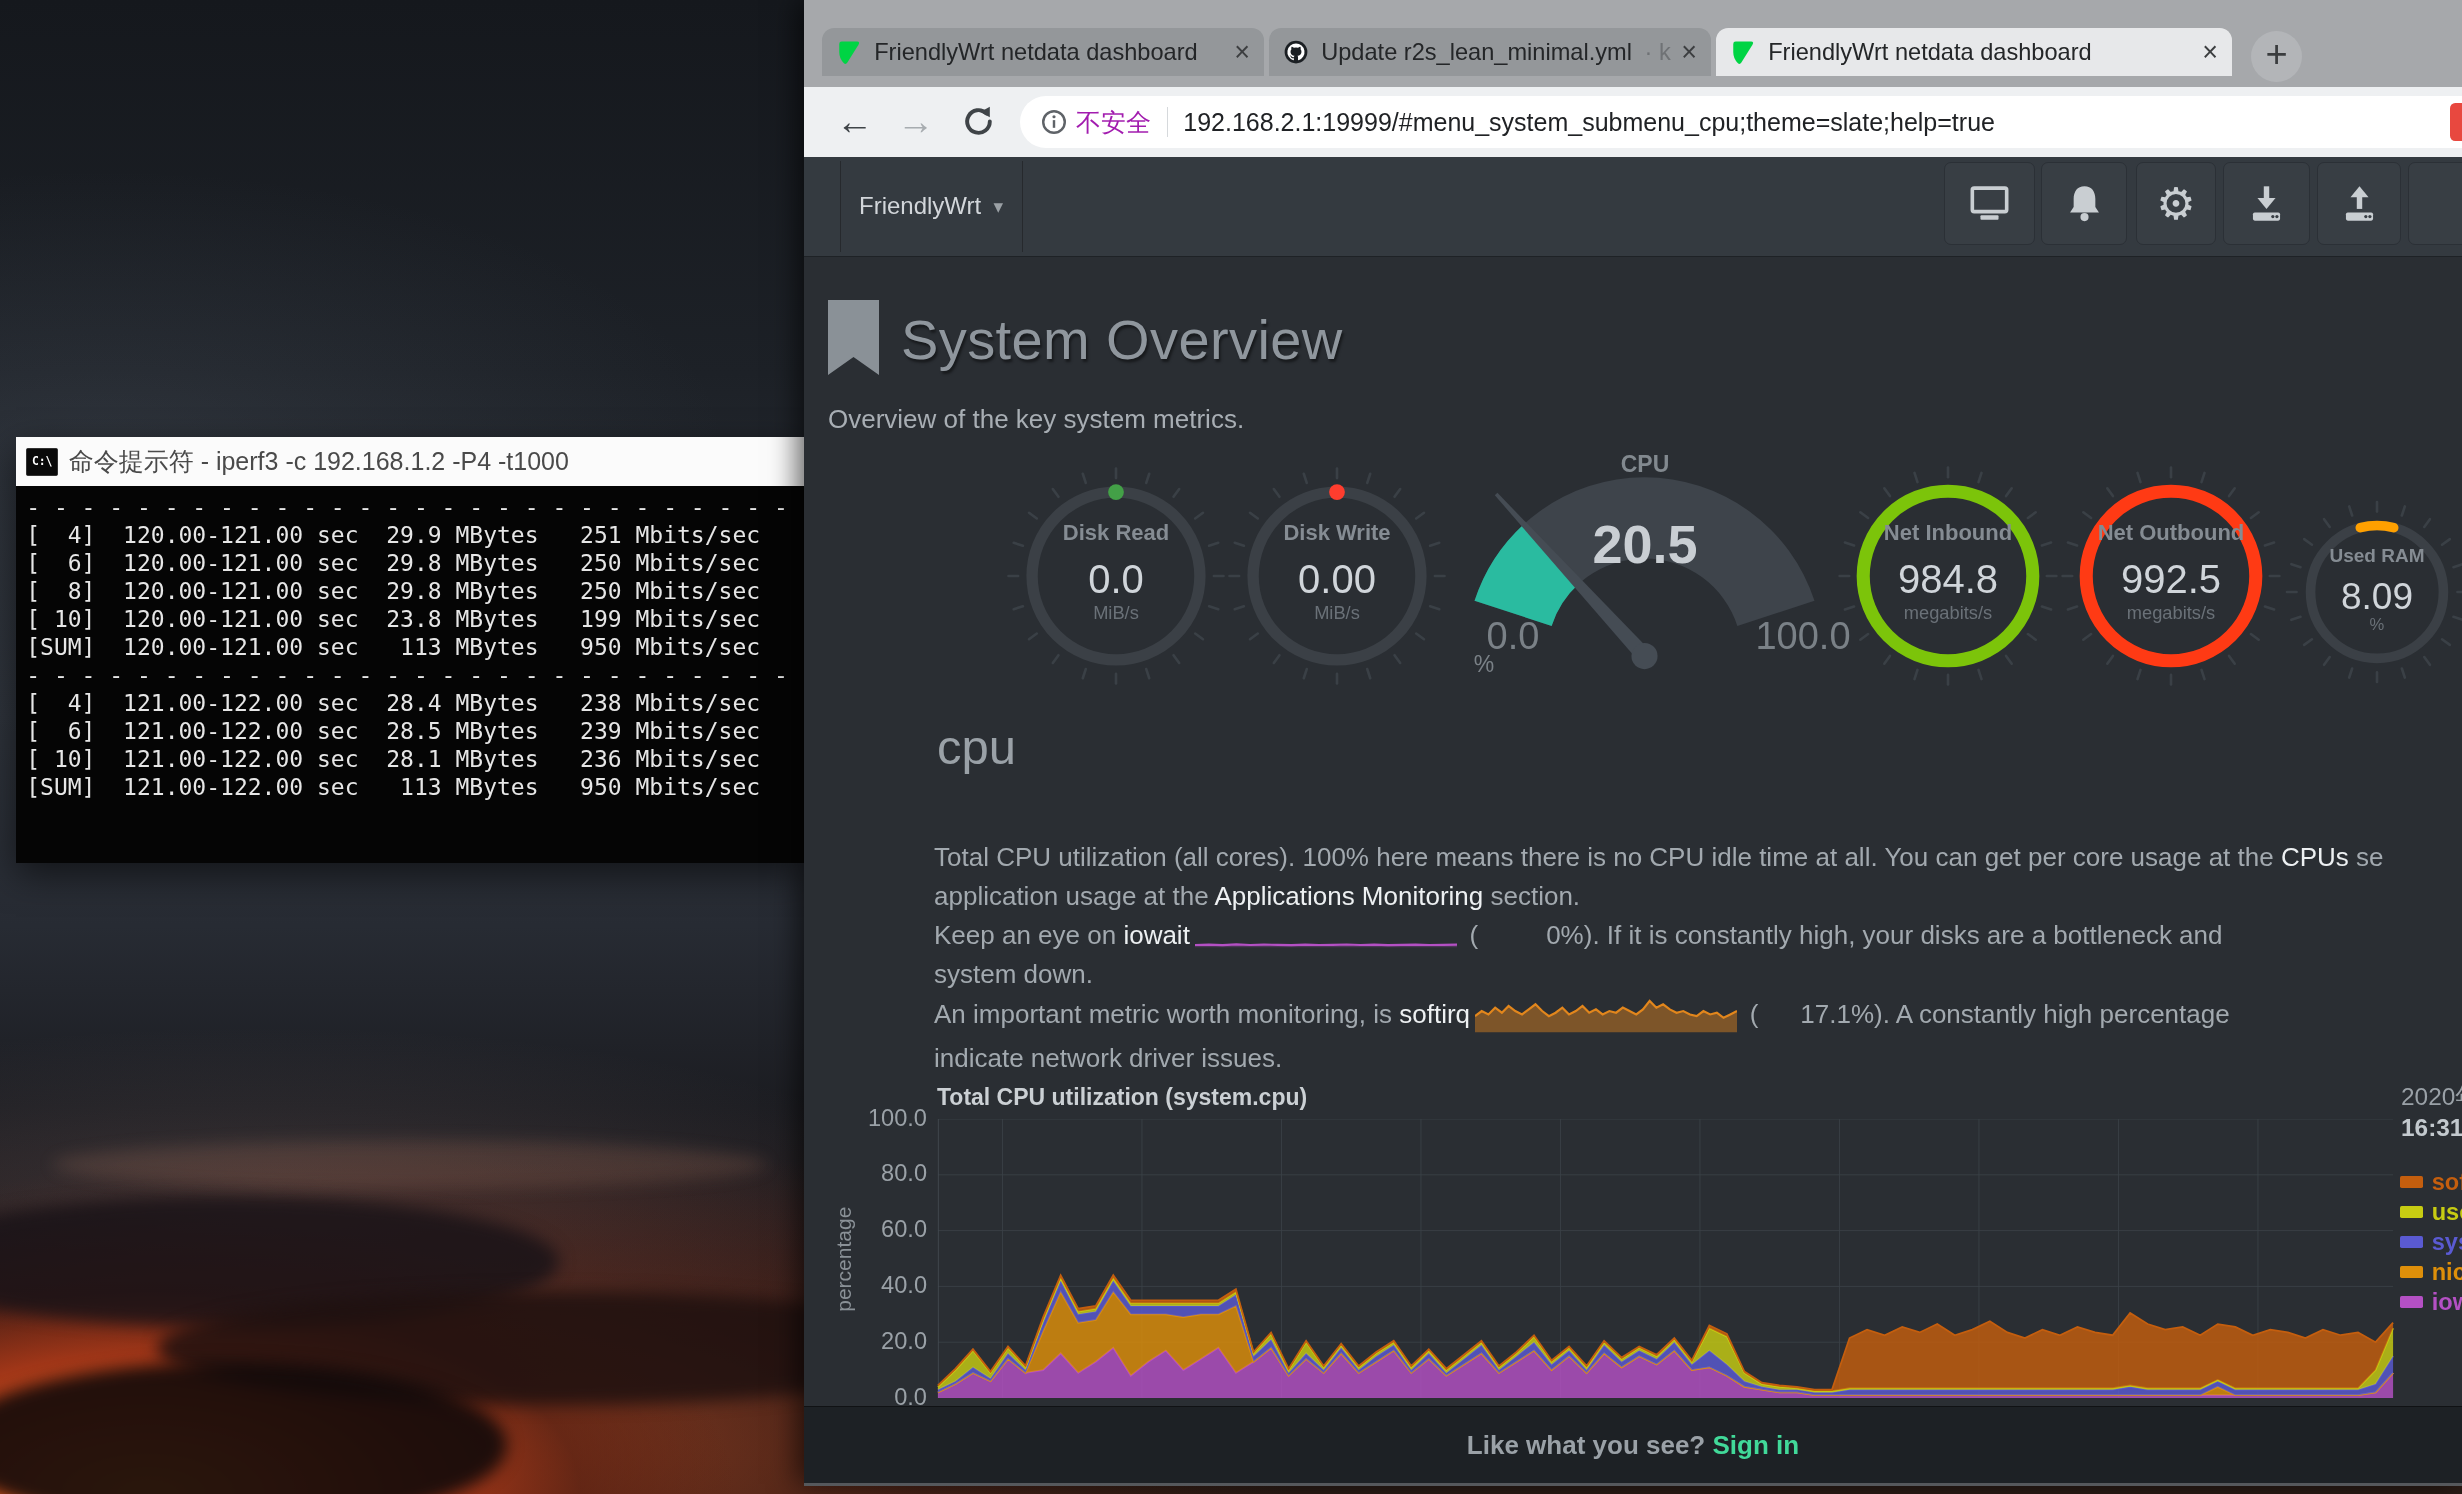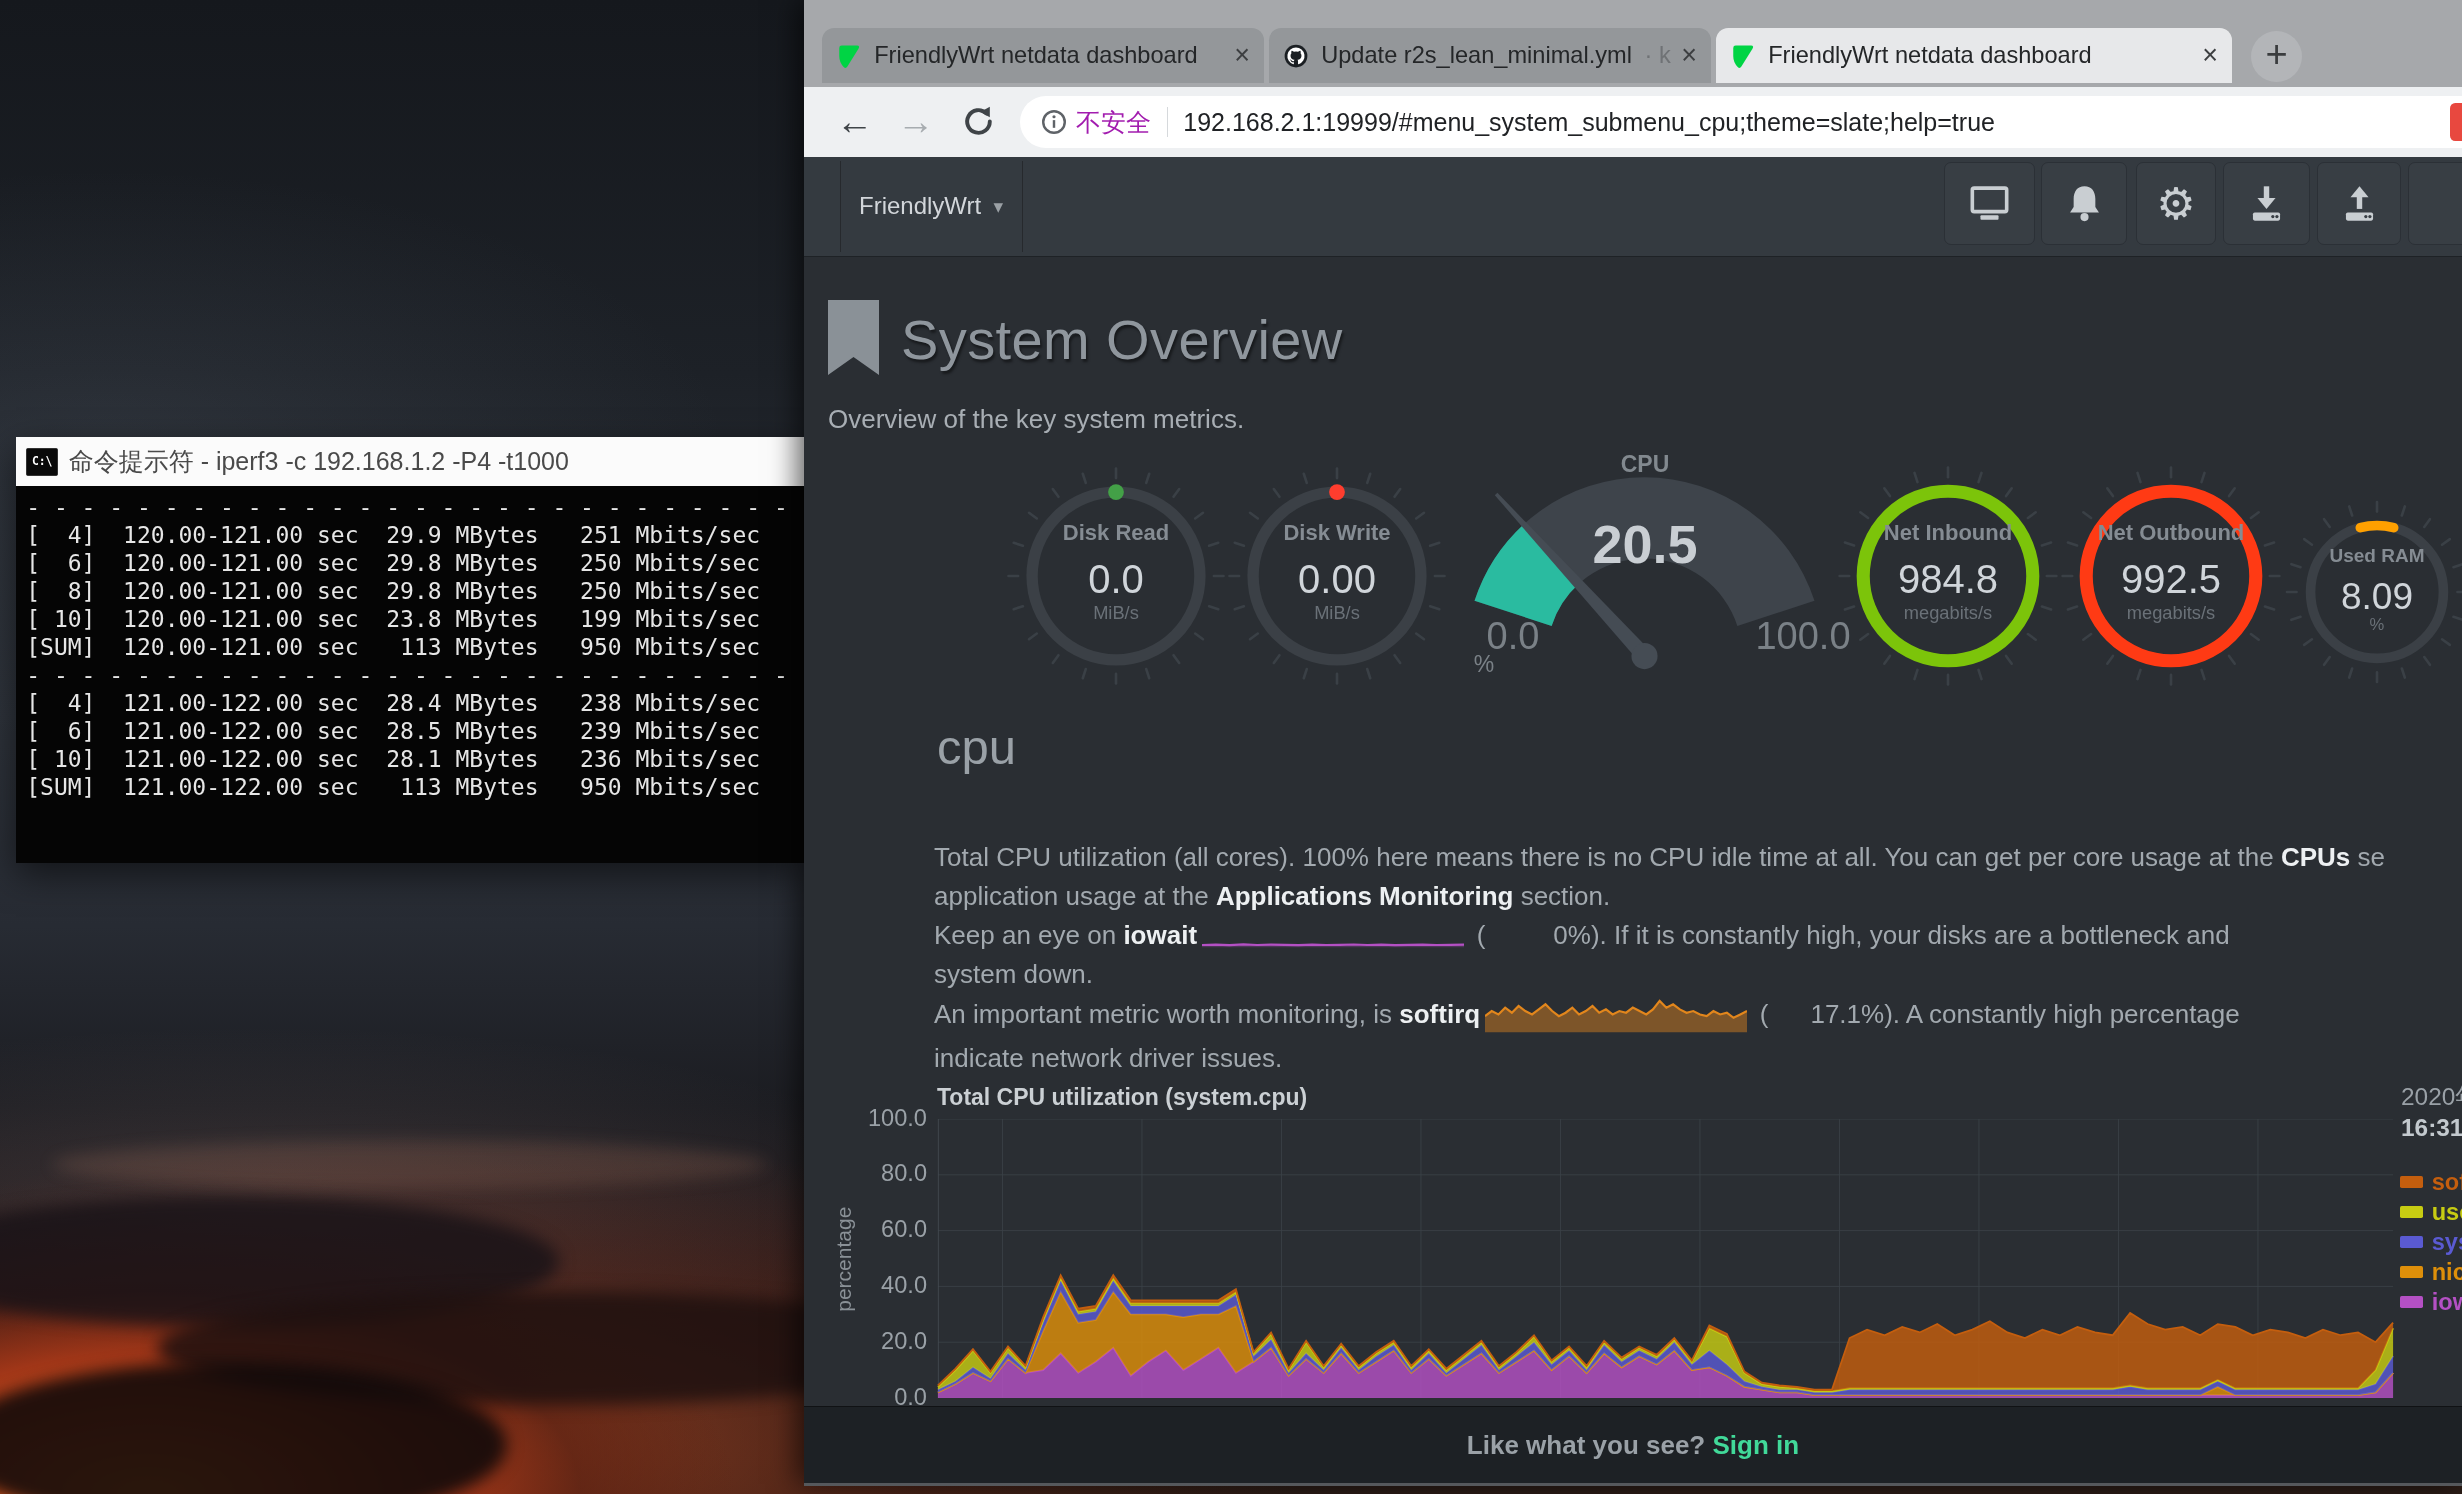--- a/index.html
+++ b/index.html
@@ -18,21 +18,21 @@
   #term-titlebar{left:0;top:0;width:100%;height:49px;background:#fbfbfb;display:flex;align-items:center}
   #term-icon{width:30px;height:26px;margin:0 10.5px 0 10.5px;background:#0a0a0a;border:0.9px solid #333;border-radius:1.7px;
     color:#fff;font:bold 11.4px/24.4px "DejaVu Sans Mono",monospace;text-align:center}
   #term-title{font-size:25px;color:#4a4a4a;white-space:nowrap;overflow:hidden}
   #term-body{left:0;top:49px;width:100%;height:377px;background:#050505;padding:7px 0 0 10.5px;box-sizing:border-box;overflow:hidden}
   .term-line{white-space:pre;font:23px/28px "DejaVu Sans Mono",monospace;color:#e6e6e6}
   
   #browser-bg{left:804px;top:0;width:1658px;height:1484px;background:#2a2e33;box-shadow:-7px 0 26px rgba(0,0,0,.6)}
   #browser-bottom-line{left:804px;top:1483px;width:1658px;height:2.6px;background:#55585c}
   #tabstrip{left:804px;top:0;width:1658px;height:87px;background:#a6a8ab}
-  .tab{position:absolute;top:28px;height:55px;border-radius:12.2px 12.2px 0 0;display:flex;align-items:center;padding:0 14px;box-sizing:border-box}
+  .tab{position:absolute;top:28px;height:48px;border-radius:12.2px 12.2px 0 0;display:flex;align-items:center;padding:0 14px;box-sizing:border-box}
   .tab.inactive{background:#94979a}
   .tab.active{background:#e7e8ea}
   .tab .favicon{width:26px;height:26px;margin-right:12.2px;flex:0 0 auto}
   .tab .tab-label{font-size:23.6px;color:#242628;white-space:nowrap;overflow:hidden;flex:1 1 auto}
   .tab .tab-suffix{font-size:23.6px;color:#6f7275;white-space:nowrap}
   .tab .tab-close{font-size:27px;color:#3c3e40;margin-left:10.5px;flex:0 0 auto}
   #newtab-btn{left:2251px;top:31px;width:51px;height:51px;border-radius:50%;background:#b3b5b8;
     color:#3a3c3e;font-size:38px;line-height:47px;text-align:center}
   #toolbar{left:804px;top:87px;width:1658px;height:70px;background:#eef0f2}
   .navbtn{position:absolute;top:98px;width:47px;height:47px;text-align:center;font-size:37px;line-height:47px;color:#3f4448}
@@ -61,21 +61,21 @@
   .glabel{font-size:22px;font-weight:bold;color:#858c93}
   .gvalue{font-size:40px;color:#d0d5da}
   .gunit{font-size:18.3px;color:#6a7178}
   #cpu-label{left:1540px;top:451px;width:210px;font-size:23px;font-weight:bold;color:#82898f}
   #cpu-value{left:1540px;top:513px;width:210px;font-size:54px;font-weight:bold;color:#c9ced3}
   #cpu-min{left:1456px;top:615px;width:114px;font-size:38px;color:#7a8187}
   #cpu-max{left:1733px;top:615px;width:140px;font-size:38px;color:#7a8187}
   #cpu-unit{left:1458px;top:651px;width:52px;font-size:23px;color:#7a8187}
   #section-heading{left:937px;top:719px;font-size:49px;color:#9aa1a7}
   #cpu-paragraphs{left:934px;top:838px;width:1528px;font-size:26px;line-height:39px;color:#a2a9af;white-space:nowrap;overflow:hidden}
-  .pl{color:#edf0f2;font-weight:bold}
+  .pl{color:#edf0f2;font-weight:normal}
   .gap-sm{display:inline-block;width:68px}
   .gap-xs{display:inline-block;width:42px}
   .spark{display:inline-block;vertical-align:middle;margin:0 5.2px}
   #spark-iowait{width:262px;height:23px}
   #spark-softirq{width:262px;height:40px;margin-bottom:5.2px}
   #chart-title{left:937px;top:1084px;font-size:23px;font-weight:bold;color:#cbd0d4;white-space:nowrap}
   #chart-date1{left:2401px;top:1081px;font-size:24.4px;color:#9aa1a7;white-space:nowrap}
   #chart-date2{left:2401px;top:1114px;font-size:24.4px;font-weight:bold;color:#c3c9ce;white-space:nowrap}
   #chart-ylabel{left:757px;top:1247px;width:175px;height:24.4px;text-align:center;font-size:21px;color:#8a9197;transform:rotate(-90deg)}
   .ytick{position:absolute;left:831px;width:96px;text-align:right;font-size:23.6px;color:#9aa1a7}

